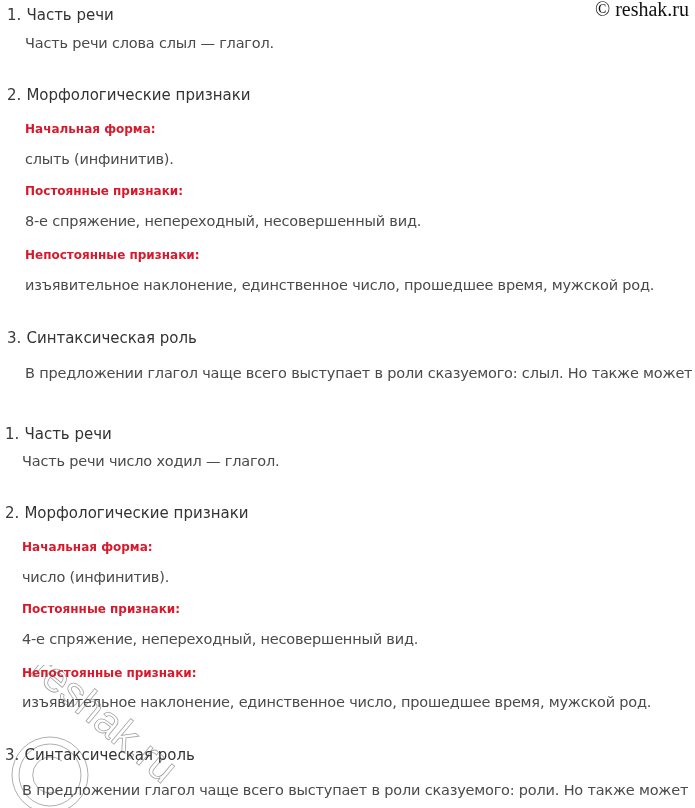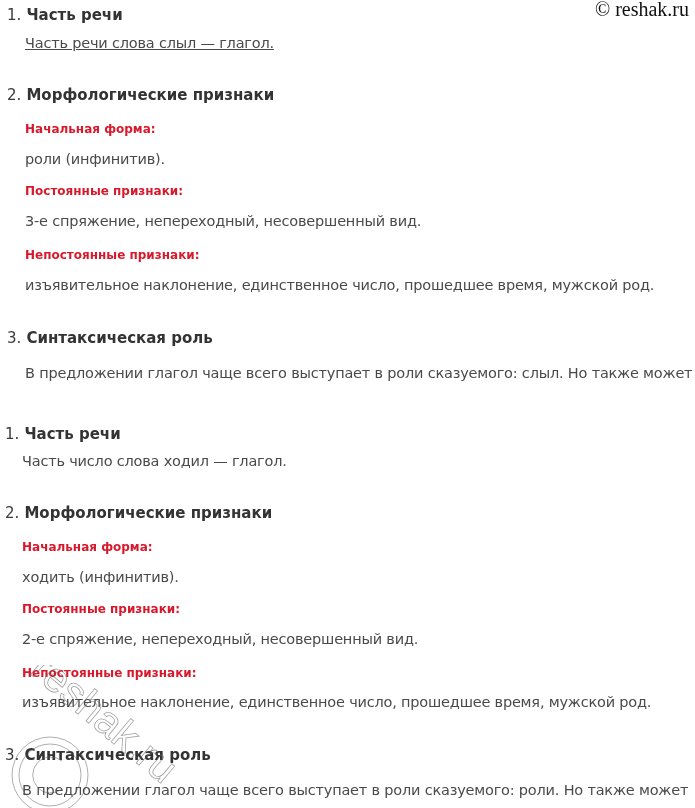--- a/index.html
+++ b/index.html
@@ -24,21 +24,21 @@
     color: #111;
   }
   .block { position: absolute; left: 0; width: 695px; }
   .row { position: absolute; white-space: nowrap; }
   .num {
     font-size: 15px;
     color: #3a3a3a;
   }
   .head {
     font-size: 15px;
-    font-weight: bold;
+    font-weight: normal;
     color: #333;
   }
   .body-text {
     font-size: 14.5px;
     color: #4a4a4a;
     letter-spacing: -0.2px;
   }
   .label-red {
     font-size: 12px;
     color: #d9192b;
@@ -61,57 +61,57 @@
 </head>
 <body>
 
 <div class="watermark-top">© reshak.ru</div>
 
 <div class="block" style="top:0;">
   <div class="row" style="left:7px; top:5px;">
     <span class="num">1.</span>
     <span class="head">Часть речи</span>
   </div>
-  <div class="row body-text" style="left:25px; top:35px;text-decoration:underline;">Часть речи слова слыл — глагол.</div>
+  <div class="row body-text" style="left:25px; top:35px;">Часть речи слова слыл — глагол.</div>
 
   <div class="row" style="left:7px; top:85px;">
     <span class="num">2.</span>
     <span class="head">Морфологические признаки</span>
   </div>
   <div class="row label-red" style="left:25px; top:122px;">Начальная форма:</div>
-  <div class="row body-text" style="left:25px; top:151px;">роли (инфинитив).</div>
+  <div class="row body-text" style="left:25px; top:151px;">слыть (инфинитив).</div>
   <div class="row label-red" style="left:25px; top:184px;">Постоянные признаки:</div>
-  <div class="row body-text" style="left:25px; top:213px;">3-е спряжение, непереходный, несовершенный вид.</div>
+  <div class="row body-text" style="left:25px; top:213px;">8-е спряжение, непереходный, несовершенный вид.</div>
   <div class="row label-red" style="left:25px; top:248px;">Непостоянные признаки:</div>
   <div class="row body-text" style="left:25px; top:277px;">изъявительное наклонение, единственное число, прошедшее время, мужской род.</div>
 
   <div class="row" style="left:7px; top:328px;">
     <span class="num">3.</span>
     <span class="head">Синтаксическая роль</span>
   </div>
   <div class="row body-text" style="left:25px; top:365px;">
     <span>В предложении глагол чаще всего выступает в роли сказуемого: </span><span class="pred">слыл</span><span>. Но также может</span>
   </div>
 </div>
 
 <div class="block" style="top:0;">
   <div class="row" style="left:5px; top:424px;">
     <span class="num">1.</span>
     <span class="head">Часть речи</span>
   </div>
-  <div class="row body-text" style="left:22px; top:453px;">Часть число слова ходил — глагол.</div>
+  <div class="row body-text" style="left:22px; top:453px;">Часть речи число ходил — глагол.</div>
 
   <div class="row" style="left:5px; top:503px;">
     <span class="num">2.</span>
     <span class="head">Морфологические признаки</span>
   </div>
   <div class="row label-red" style="left:22px; top:540px;">Начальная форма:</div>
-  <div class="row body-text" style="left:22px; top:569px;">ходить (инфинитив).</div>
+  <div class="row body-text" style="left:22px; top:569px;">число (инфинитив).</div>
   <div class="row label-red" style="left:22px; top:602px;">Постоянные признаки:</div>
-  <div class="row body-text" style="left:22px; top:631px;">2-е спряжение, непереходный, несовершенный вид.</div>
+  <div class="row body-text" style="left:22px; top:631px;">4-е спряжение, непереходный, несовершенный вид.</div>
   <div class="row label-red" style="left:22px; top:666px;">Непостоянные признаки:</div>
   <div class="row body-text" style="left:22px; top:694px;">изъявительное наклонение, единственное число, прошедшее время, мужской род.</div>
 
   <div class="row" style="left:5px; top:745px;">
     <span class="num">3.</span>
     <span class="head">Синтаксическая роль</span>
   </div>
   <div class="row body-text" style="left:22px; top:782px;">
     <span>В предложении глагол чаще всего выступает в роли сказуемого: </span><span class="pred">роли</span><span>. Но также может</span>
   </div>

